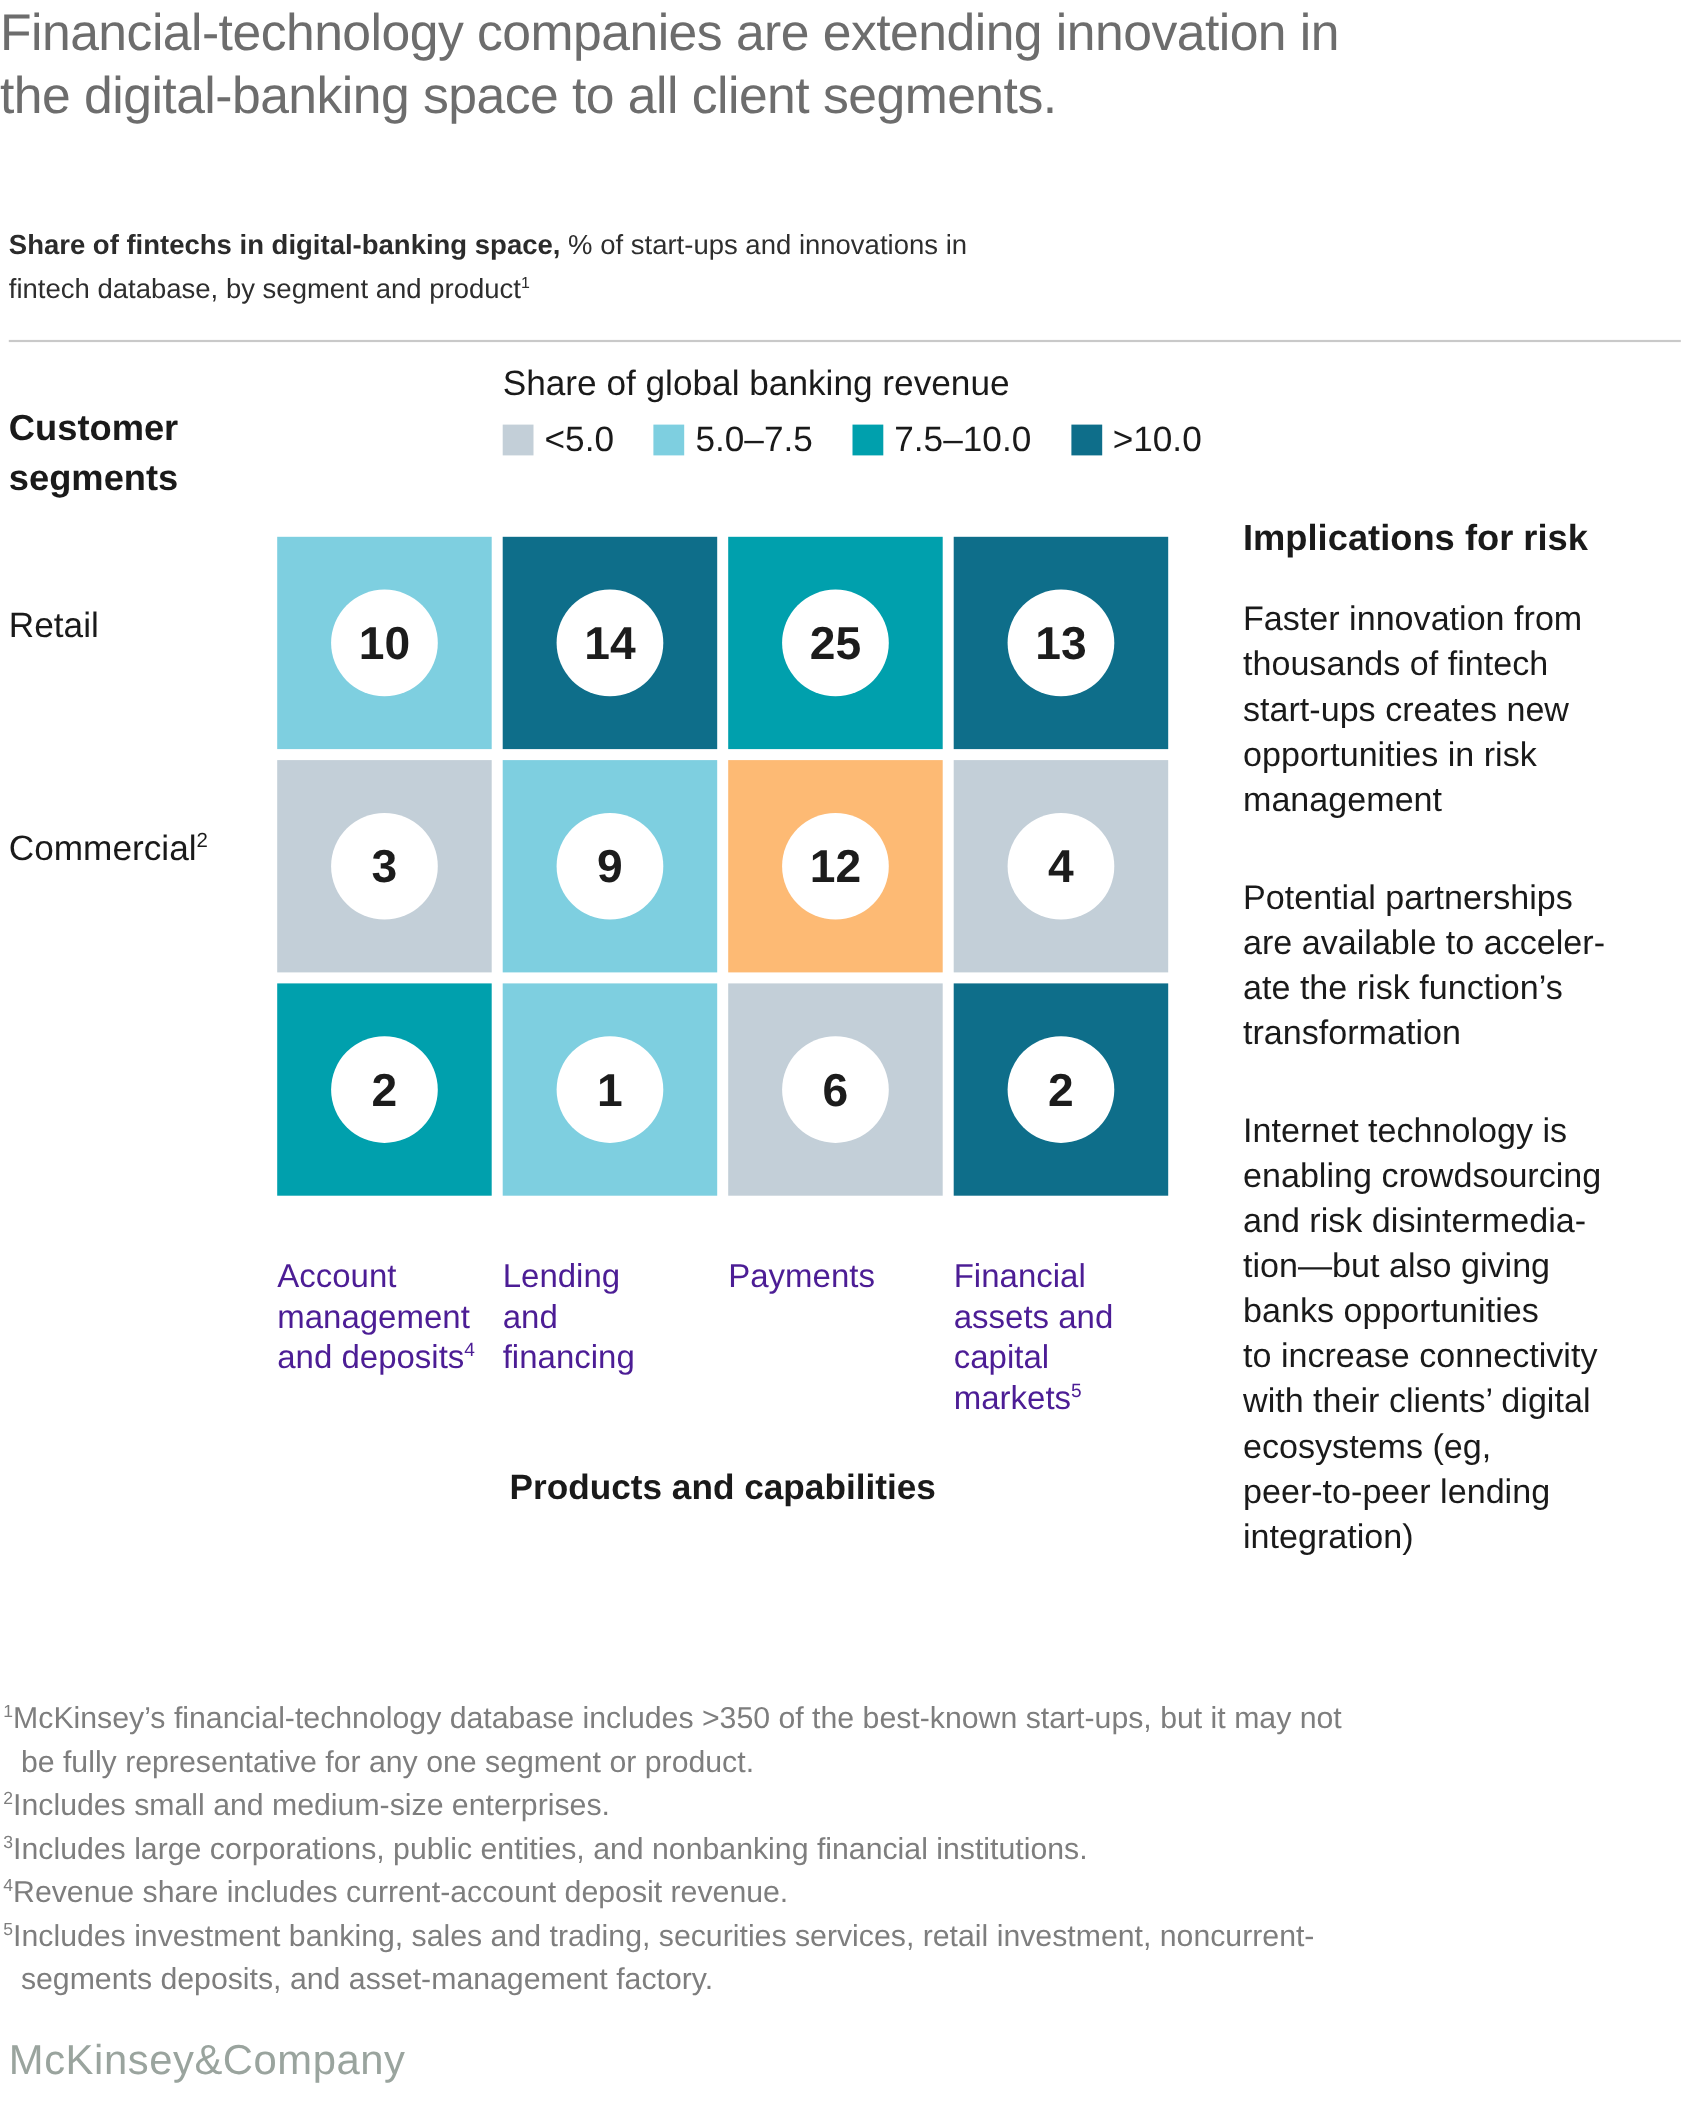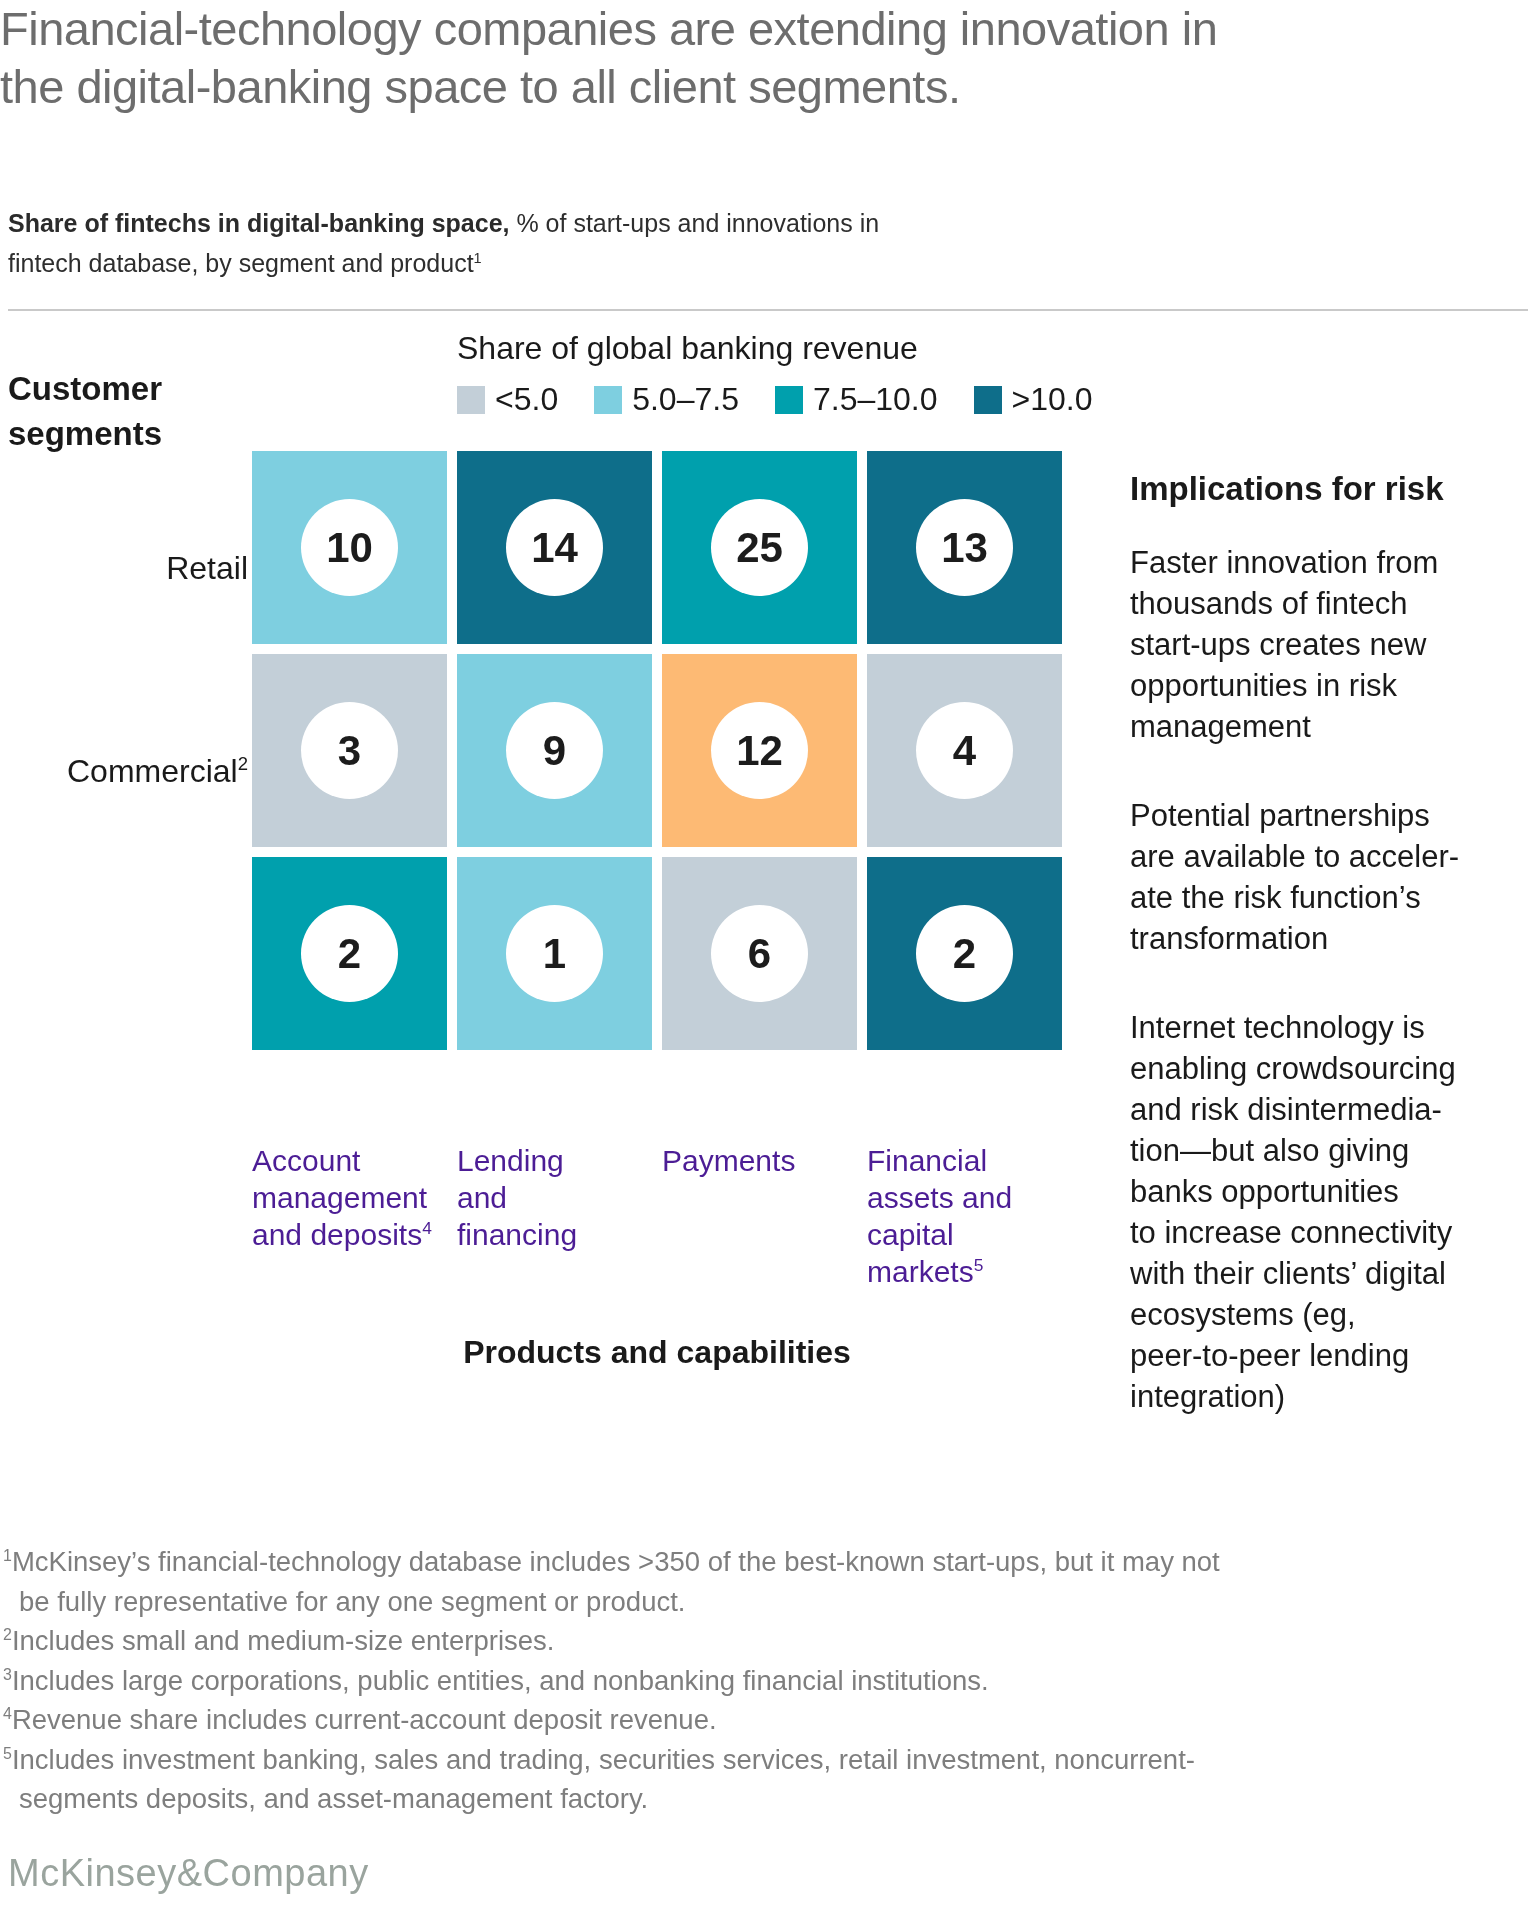--- a/index.html
+++ b/index.html
@@ -17,29 +17,29 @@
 
   .legend-title{position:absolute;left:457px;top:330px;font-size:32px;color:#1a1a1a;}
   .legend-row{position:absolute;left:457px;top:381px;display:flex;align-items:center;gap:36px;}
   .legend-item{display:flex;align-items:center;gap:10px;}
   .swatch{width:28px;height:28px;flex:0 0 auto;}
   .legend-label{font-size:32px;color:#1a1a1a;}
 
   .axis-y-title{position:absolute;left:8px;top:366px;font-size:33px;font-weight:700;
                 line-height:45px;color:#1a1a1a;white-space:pre-line;}
 
-  .grid{position:absolute;left:252px;top:451px;display:grid;
+  .grid{position:absolute;left:252px;top:488px;display:grid;
         grid-template-columns:repeat(4,195px);grid-template-rows:repeat(3,193px);gap:10px;}
   .cell{display:flex;align-items:center;justify-content:center;}
   .bubble{width:97px;height:97px;border-radius:50%;background:#ffffff;
           display:flex;align-items:center;justify-content:center;}
   .bubble span{font-size:42px;font-weight:700;color:#1c1c1c;}
 
   .row-label{position:absolute;left:8px;width:240px;transform:translateY(-50%);
-             font-size:32px;line-height:44px;color:#1a1a1a;text-align:right;}
+             font-size:32px;line-height:44px;color:#1a1a1a;}
   .col-label{position:absolute;top:1122px;width:205px;font-size:30px;line-height:37px;color:#4c1d95;margin-top:20px;}
   .axis-x-title{position:absolute;left:252px;top:1334px;width:810px;text-align:center;
                 font-size:32px;font-weight:700;color:#1a1a1a;}
 
   .right-col{position:absolute;left:1130px;top:470px;width:412px;}
   .right-col h2{margin:0 0 34px 0;font-size:33px;font-weight:700;color:#1a1a1a;line-height:38px;}
   .right-col .para{margin:0 0 48px 0;font-size:31px;line-height:41px;color:#1a1a1a;}
 
   .footnotes{position:absolute;left:3px;top:1542px;width:1530px;
              font-size:27.5px;line-height:39.5px;color:#7e7e7e;}

